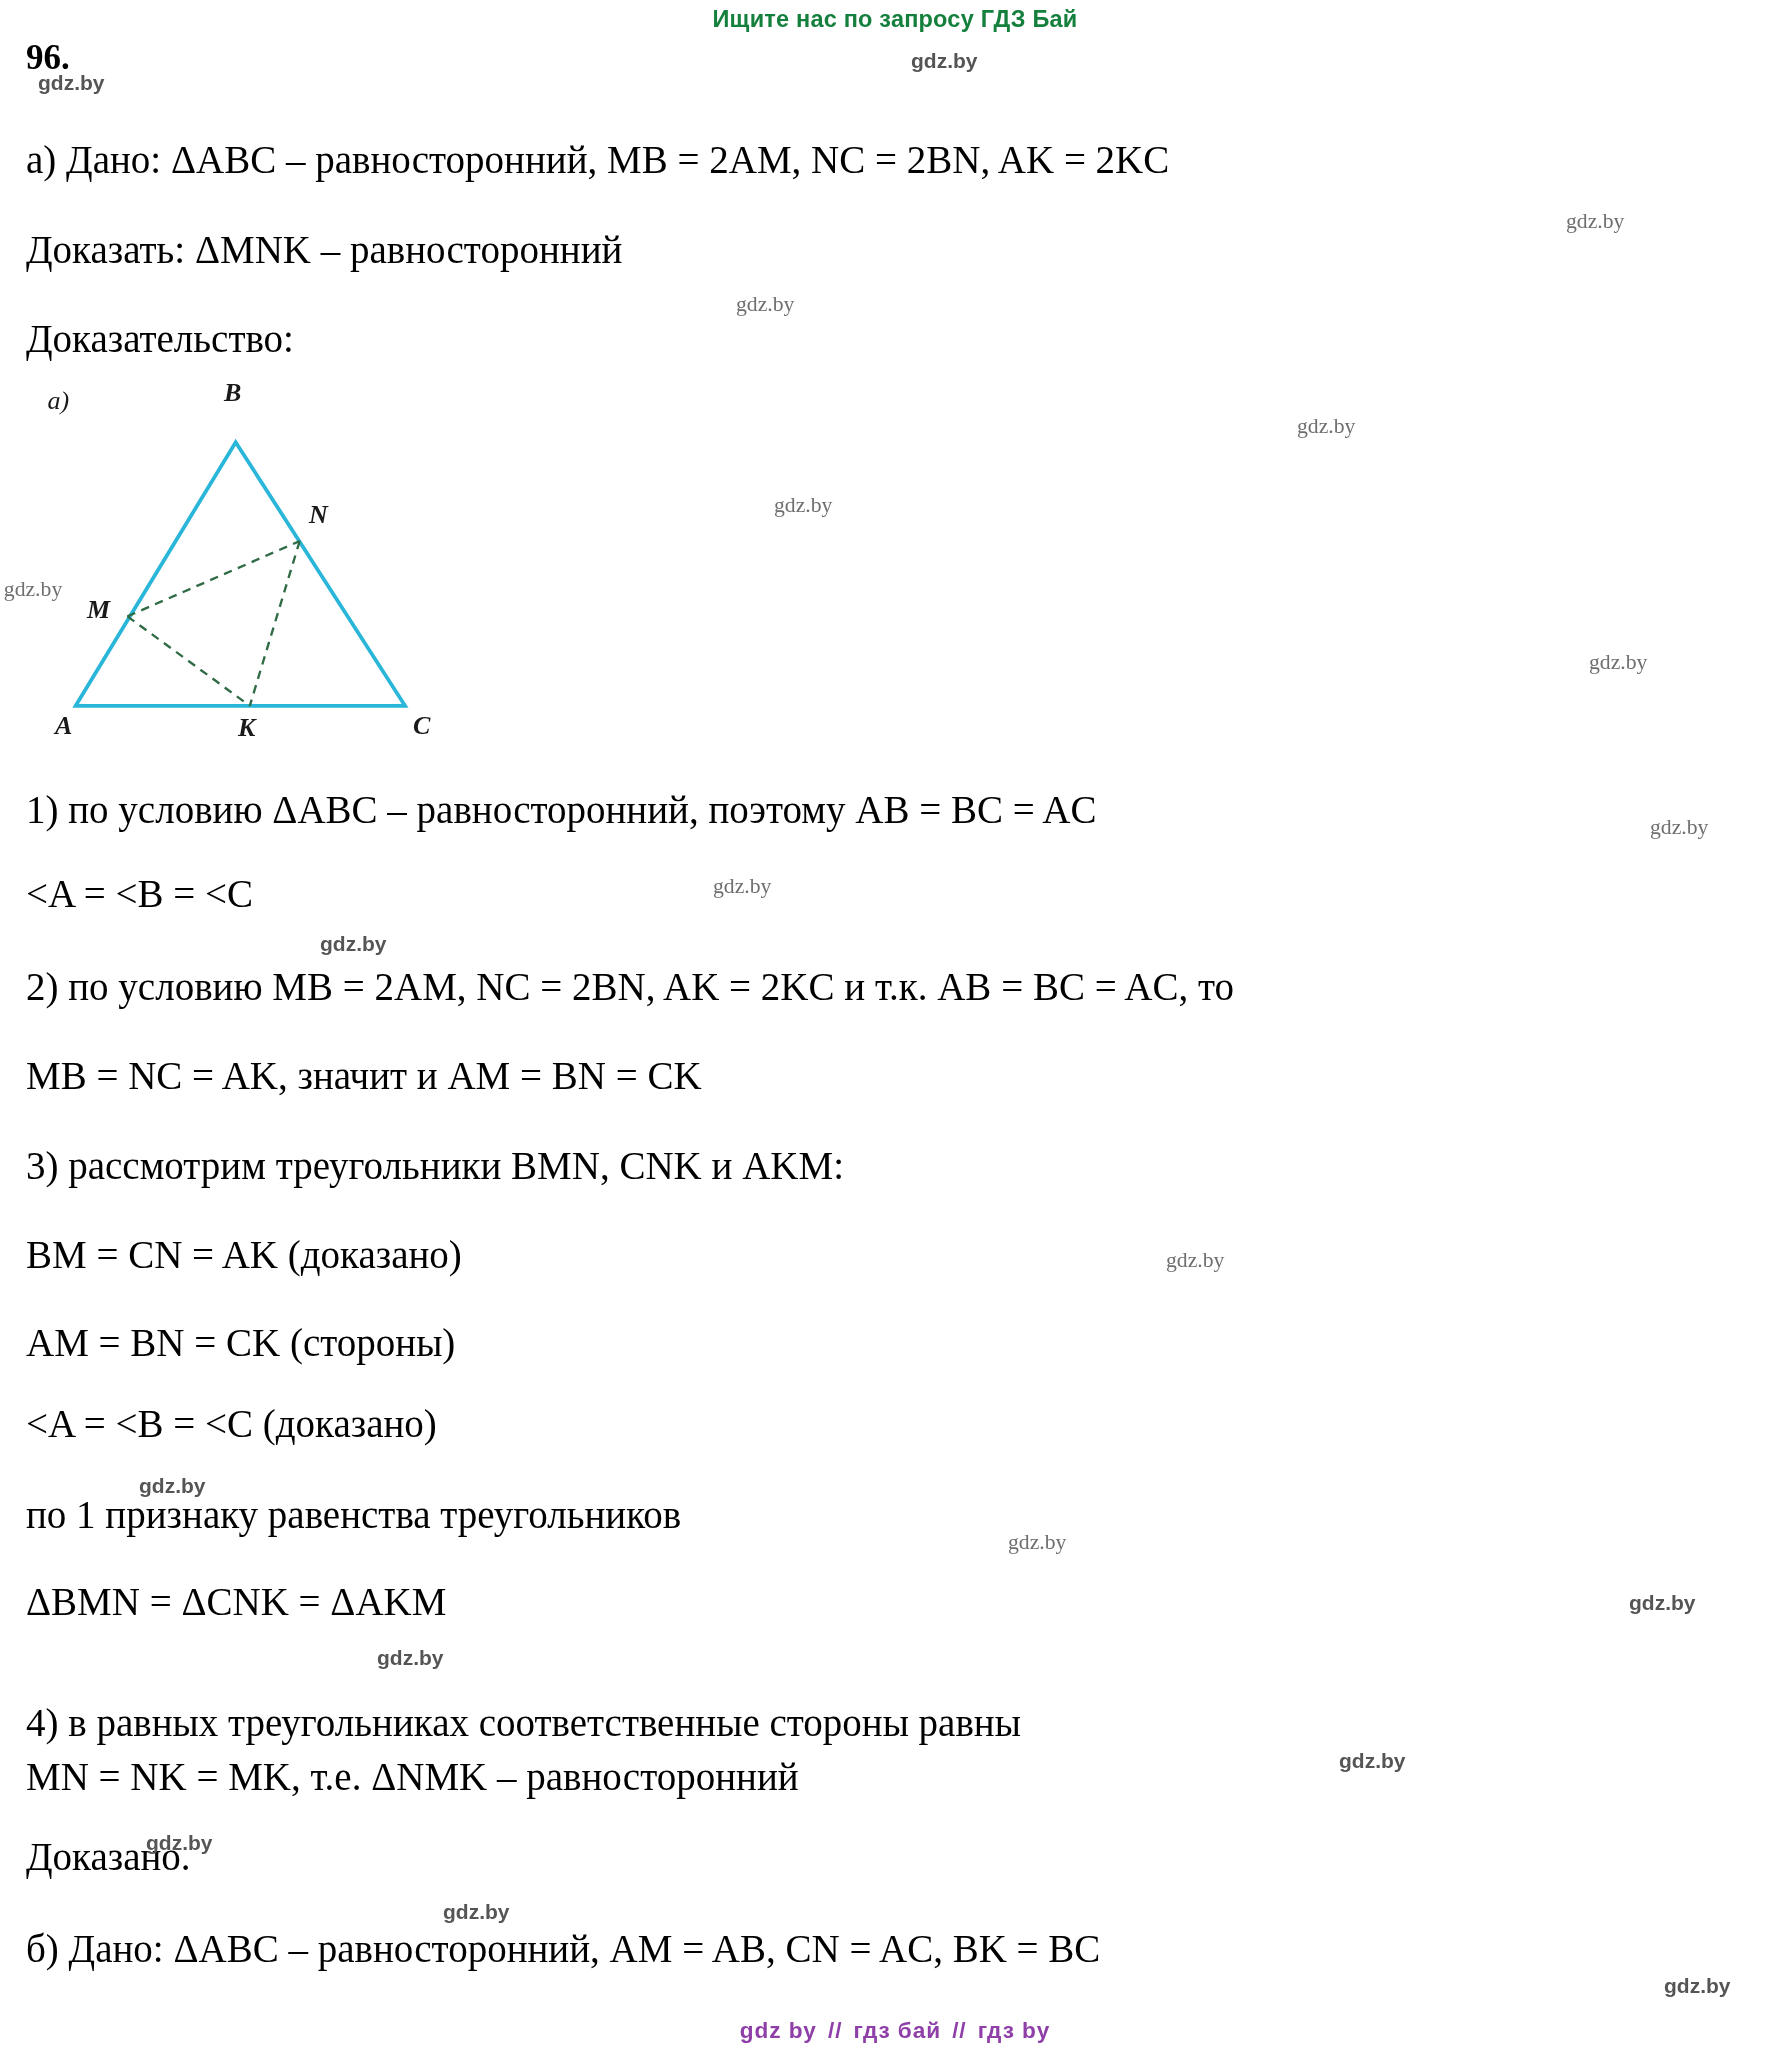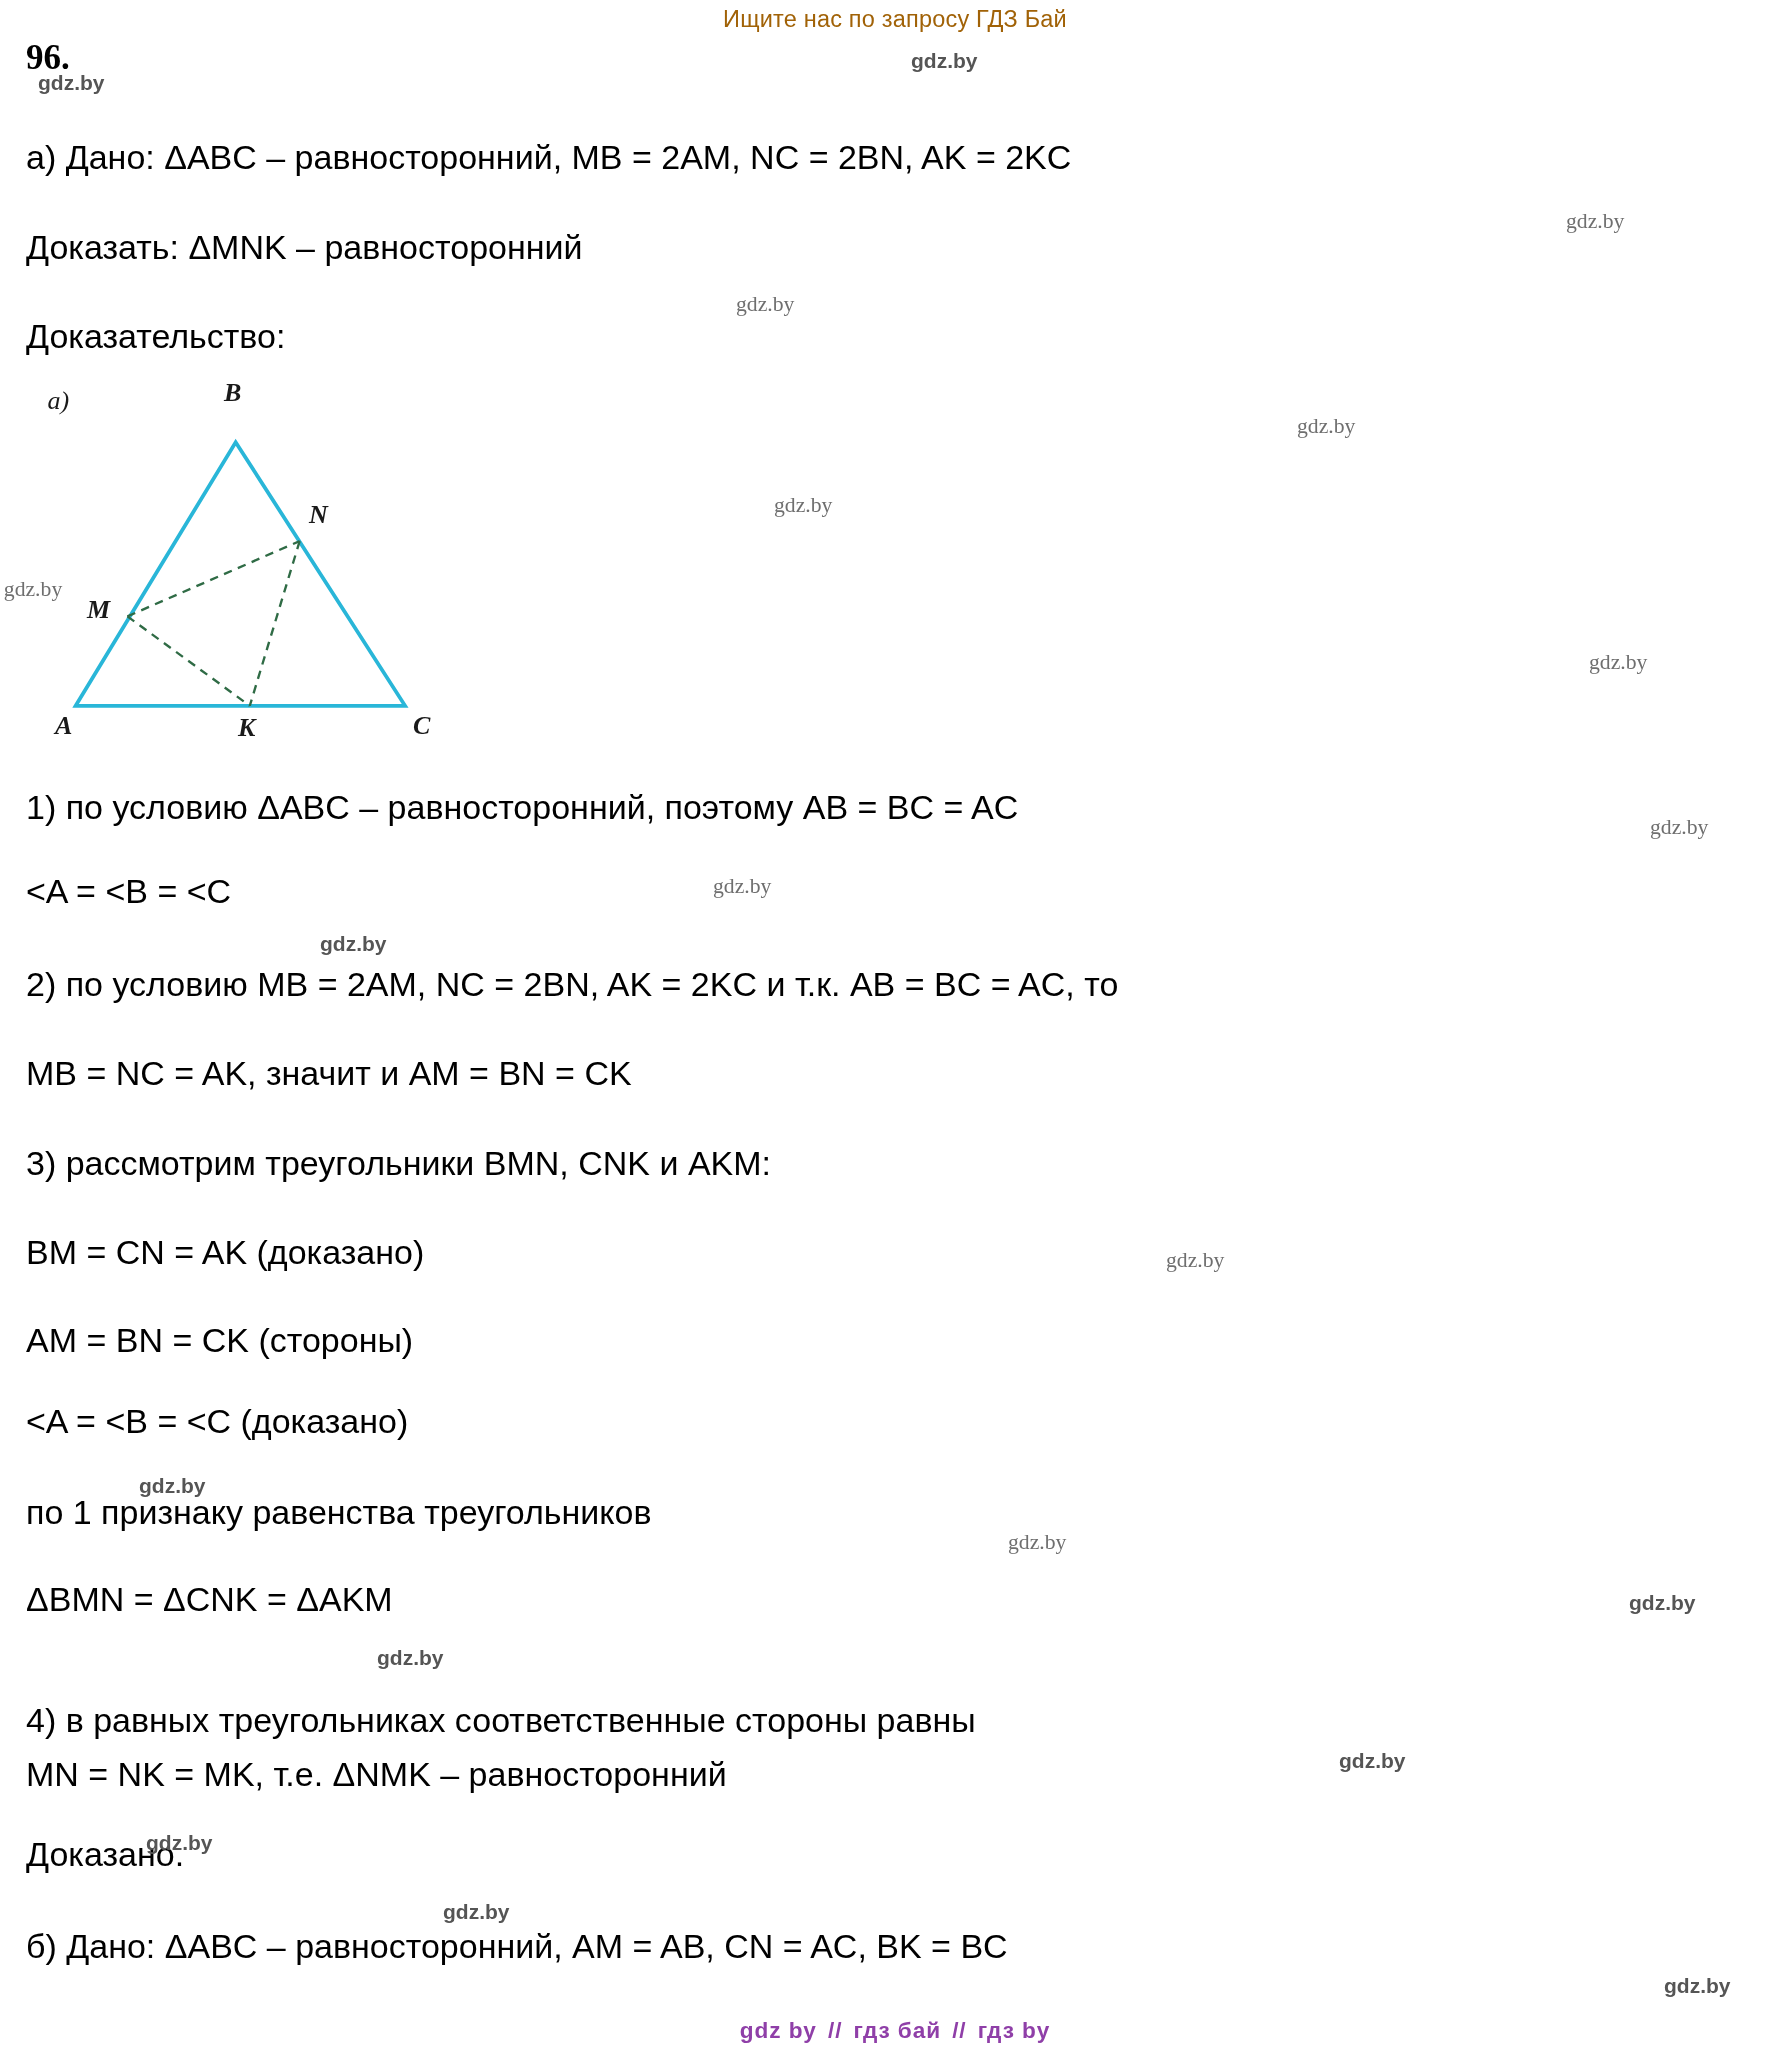--- a/index.html
+++ b/index.html
@@ -22,22 +22,22 @@
   }
   
   .top-banner {
     position: absolute;
     top: 5.6px;
     left: 0;
     width: 1790px;
     text-align: center;
     font-family: "Liberation Sans", sans-serif;
     font-size: 23.5px;
-    font-weight: normal;
-    color: #a16207;
+    font-weight: bold;
+    color: #15803d;
     letter-spacing: 0.2px;
   }
   
   .wm {
     position: absolute;
     font-family: "Liberation Serif", serif;
     font-size: 21.7px;
     color: #6f6f6f;
     white-space: nowrap;
   }
@@ -52,22 +52,22 @@
     position: absolute;
     left: 26px;
     top: 38px;
     font-family: "Liberation Serif", serif;
     font-weight: bold;
     font-size: 35px;
   }
   
   .line {
     position: absolute;
-    font-family: Liberation Sans, sans-serif;
-    font-size: 34px;
+    font-family: Liberation Serif, serif;
+    font-size: 39px;
     white-space: nowrap;
     line-height: 1.1;
   }
   
   .figure {
     position: absolute;
     left: 38px;
     top: 395px;
     width: 433px;
     height: 358px;

